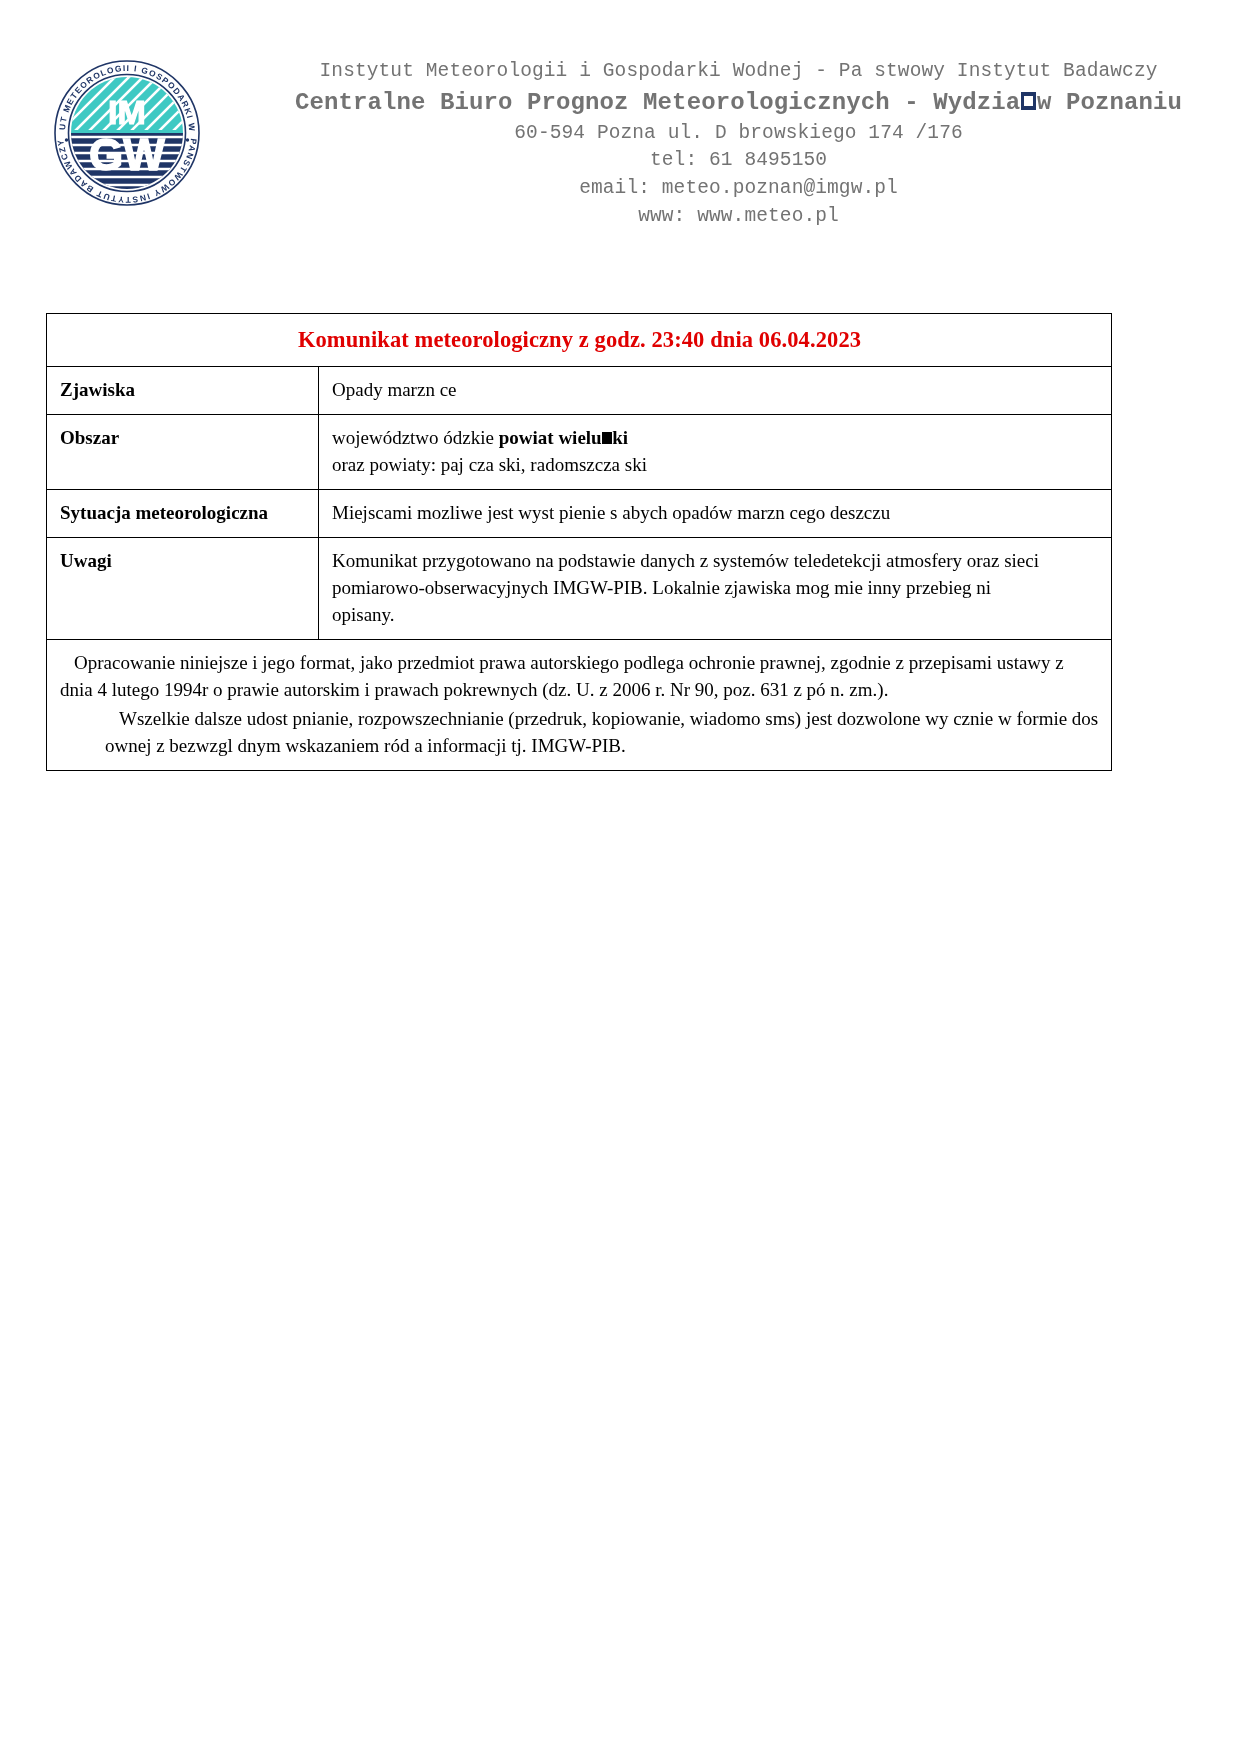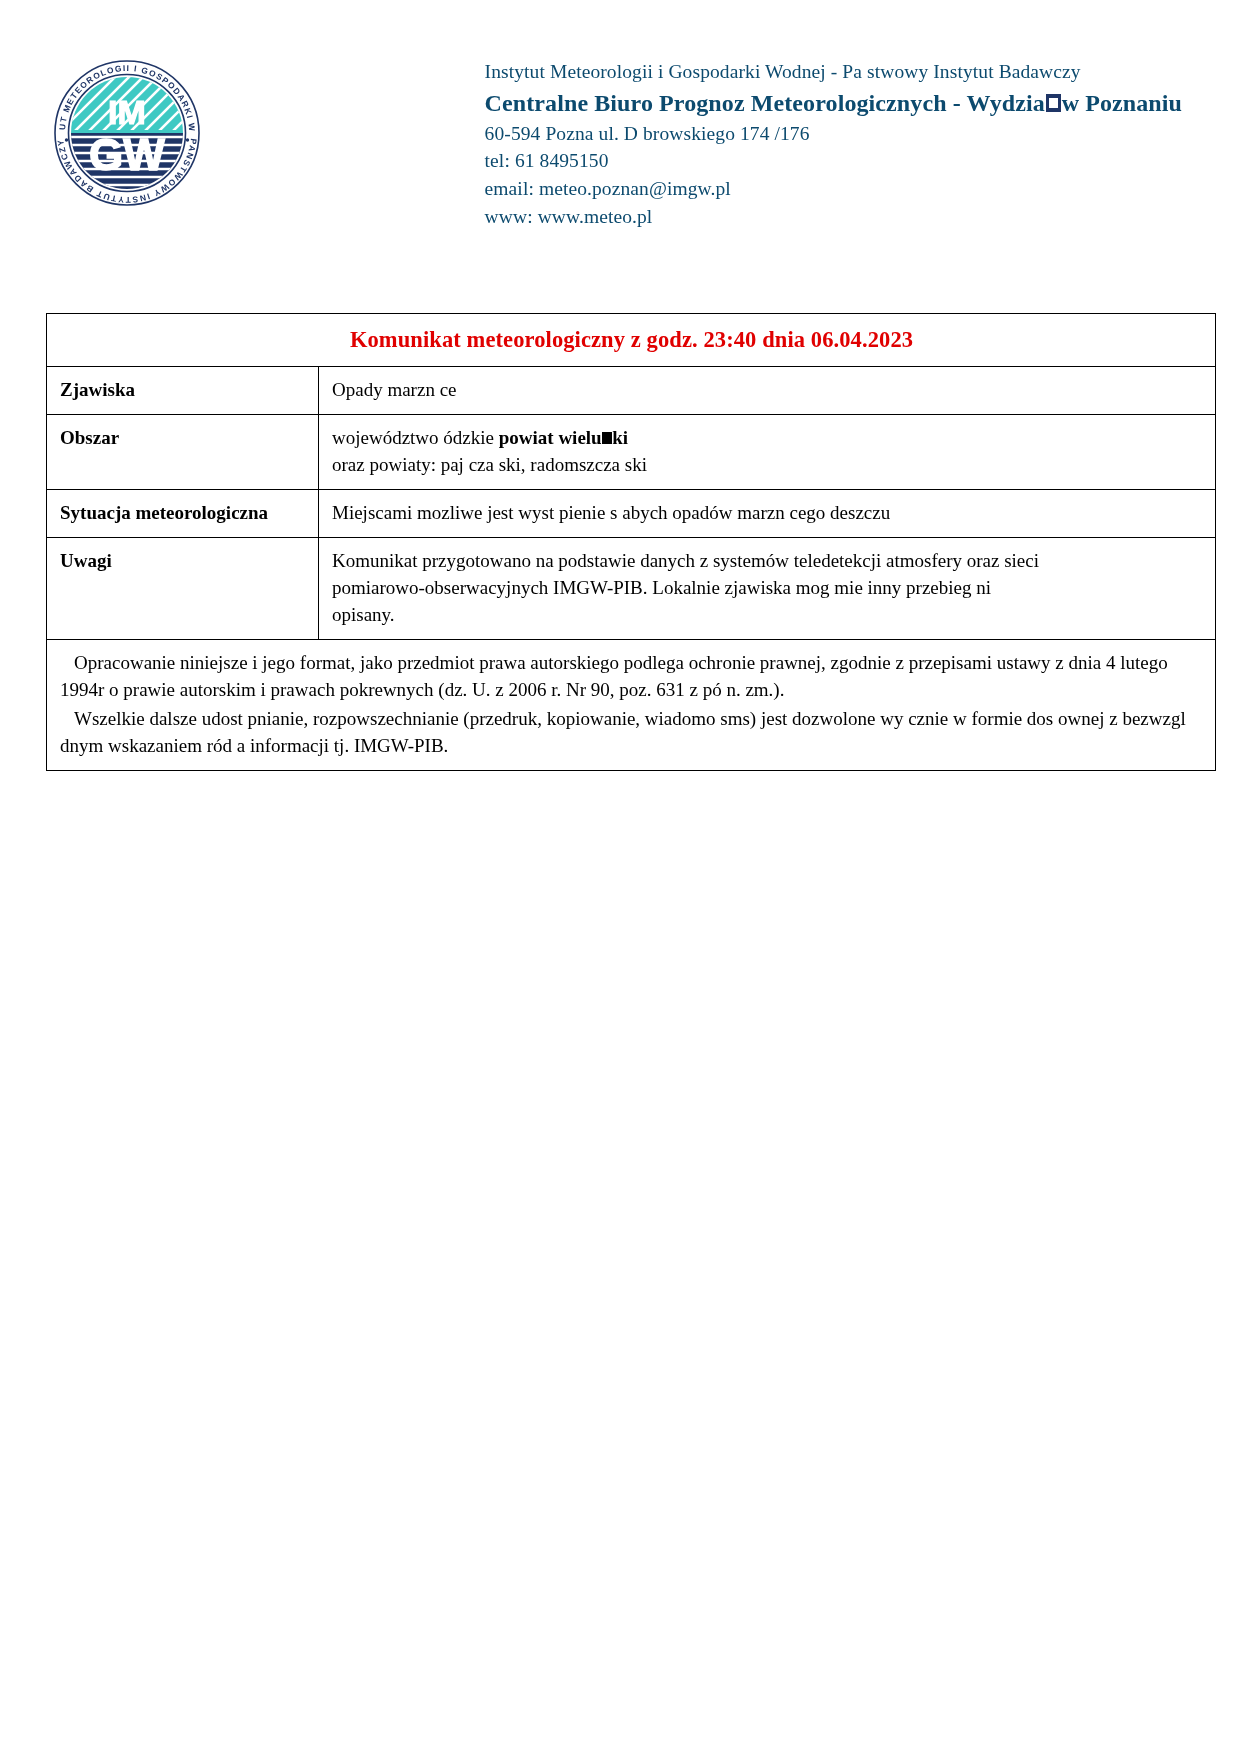--- a/index.html
+++ b/index.html
@@ -30,23 +30,23 @@
     top: 58px;
     width: 150px;
     height: 150px;
   }
   .logo-svg { display: block; }
 
   .header-text {
     position: absolute;
     right: 58px;
     top: 58px;
-    text-align: left;
-    font-family: Liberation Serif, serif;
-    color: #0c4a6e;
+    text-align: center;
+    font-family: Liberation Mono, monospace;
+    color: #737373;
     line-height: 1.42;
   }
   .hdr-line {
     font-size: 19.5px;
     letter-spacing: 0.1px;
     white-space: nowrap;
     display: block;
   }
   .hdr-line.bold {
     font-weight: bold;
@@ -69,21 +69,21 @@
     right: 0.12em;
     bottom: 0.16em;
     background: #ffffff;
   }
 
   
   .doc-table {
     position: absolute;
     left: 46px;
     top: 313px;
-    width: 1170px;
+    width: 1066px;
     border-collapse: collapse;
     table-layout: fixed;
     background: #ffffff;
   }
   .doc-table td {
     border: 1.6px solid #000000;
     padding: 10px 12px 10px 13px;
     font-size: 19px;
     line-height: 1.42;
     vertical-align: top;
@@ -124,21 +124,21 @@
   .footer-cell {
     padding: 12px 14px 14px 16px;
     font-size: 18.5px;
     line-height: 1.5;
   }
   .footer-para {
     display: block;
     text-indent: 14px;
     margin: 0;
   }
-  .footer-para + .footer-para { margin-top: 2px; }
+  .footer-para + .footer-para { margin-top: 2px; margin-left: 45px; }
 </style>
 </head>
 <body>
 
 <div class="header">
 
   <div class="logo-wrap">
     <svg class="logo-svg" width="150" height="150" viewBox="0 0 150 150">
       <defs>
         <clipPath id="innerClip">

